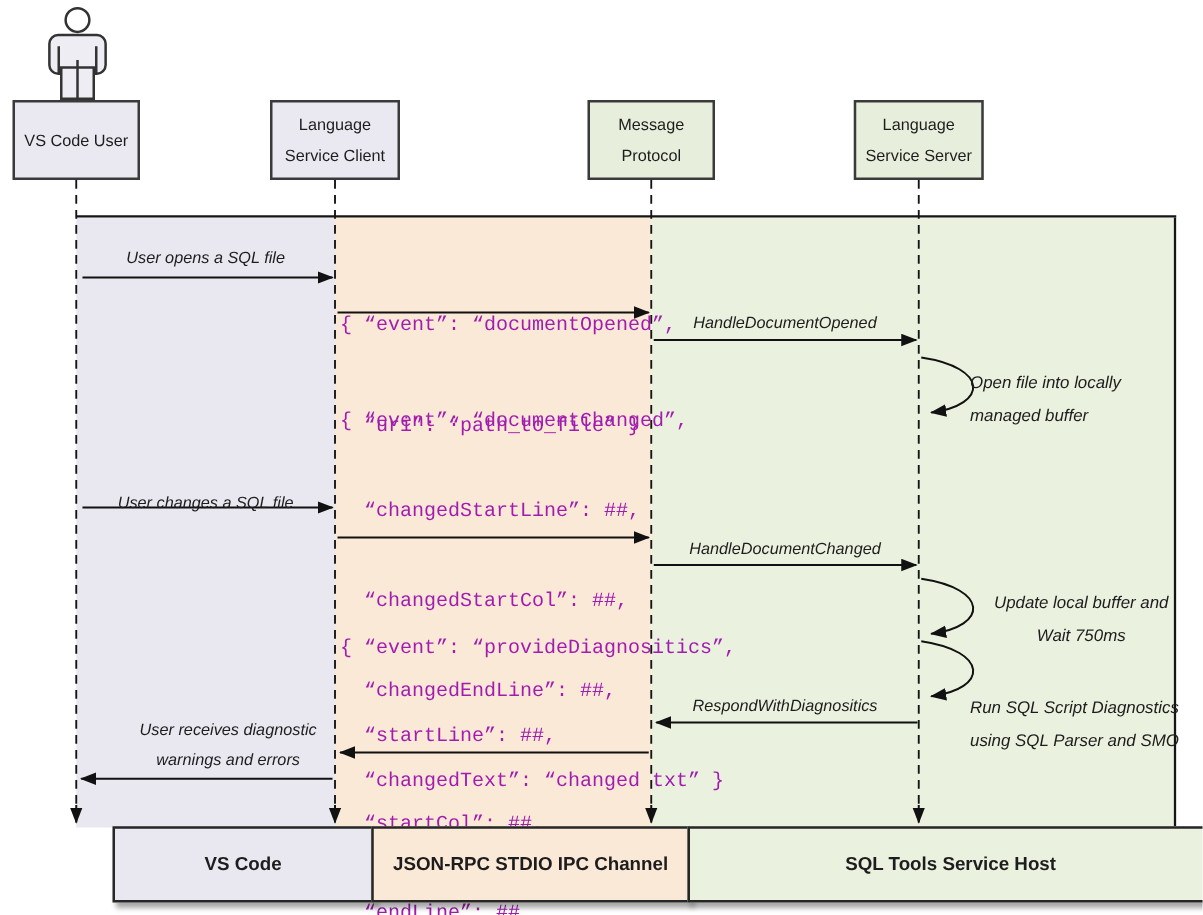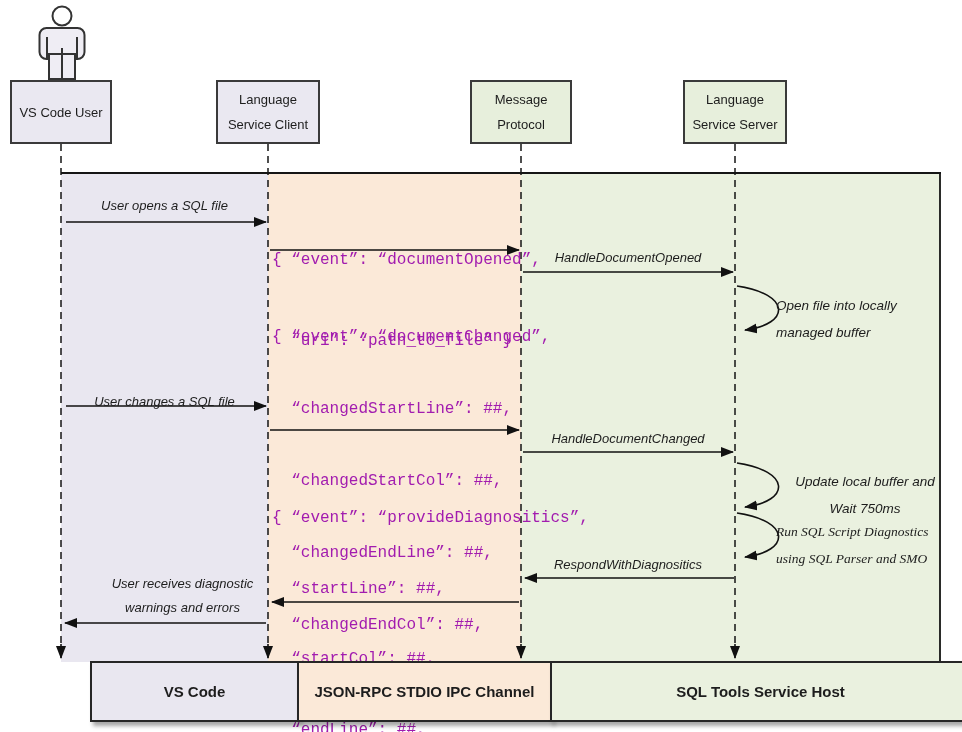--- a/index.html
+++ b/index.html
@@ -114,35 +114,34 @@
   </div>
 
   <div class="notelabel" style="left:776px;top:292px;">
     <div>Open file into locally</div>
     <div>managed buffer</div>
   </div>
   <div class="notelabel" style="left:770px;top:468px;width:190px;text-align:center;">
     <div>Update local buffer and</div>
     <div>Wait 750ms</div>
   </div>
-  <div class="notelabel" style="left:776px;top:518px;font-family:Liberation Serif, serif;">
+  <div class="notelabel" style="left:776px;top:552px;">
     <div>Run SQL Script Diagnostics</div>
     <div>using SQL Parser and SMO</div>
   </div>
 
   <div class="jsonblock jb1" style="left:272px;top:193px;">
     <div>{ “event”: “documentOpened”,</div>
     <div>  “uri”: “path_to_file” }</div>
   </div>
   <div class="jsonblock jb2" style="left:272px;top:277px;">
     <div>{ “event”: “documentChanged”,</div>
     <div>  “changedStartLine”: ##,</div>
     <div>  “changedStartCol”: ##,</div>
     <div>  “changedEndLine”: ##,</div>
-    <div>  “changedEndCol”: ##,</div>
     <div>  “changedText”: “changed txt” }</div>
   </div>
   <div class="jsonblock jb3" style="left:272px;top:460px;">
     <div>{ “event”: “provideDiagnositics”,</div>
     <div>  “startLine”: ##,</div>
     <div>  “startCol”: ##,</div>
     <div>  “endLine”: ##,</div>
     
     
   </div>

